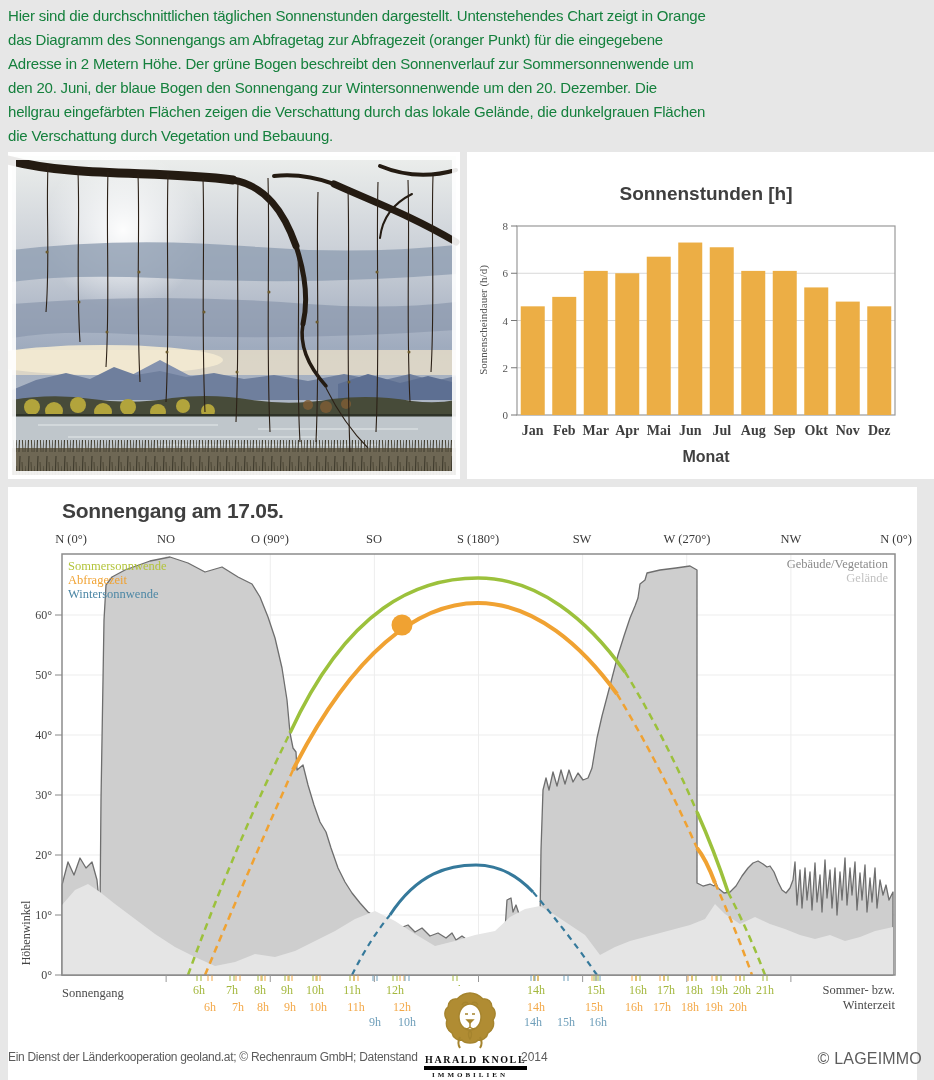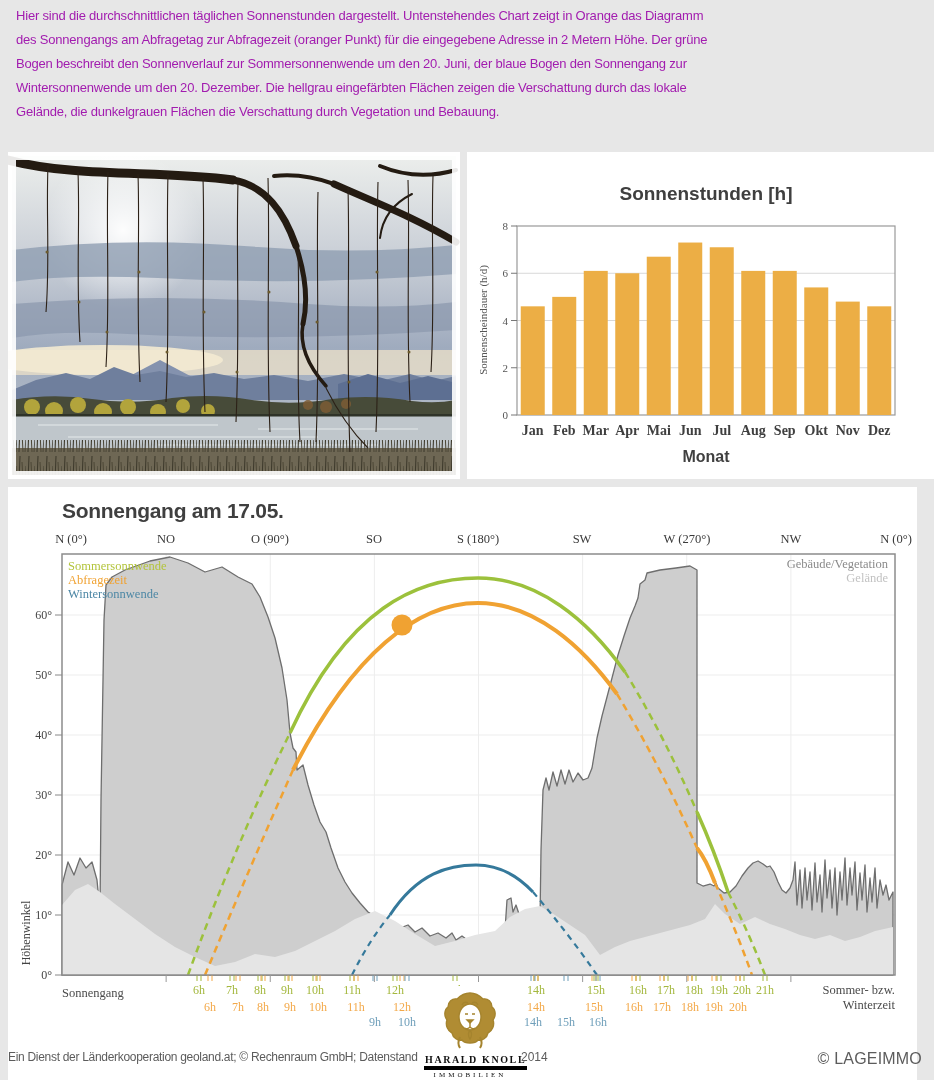--- a/index.html
+++ b/index.html
@@ -1,40 +1,40 @@
 <!DOCTYPE html>
 <html><head>
 <meta charset="utf-8">
 <style>
   html,body{margin:0;padding:0;}
   body{width:934px;height:1080px;position:relative;background:#e7e7e7;
        font-family:"Liberation Sans",sans-serif;overflow:hidden;}
-  .intro{position:absolute;left:8px;top:4px;width:700px;color:#a21caf;
-         font-size:13px;line-height:24px;letter-spacing:-0.2px;margin-left:8px;}
+  .intro{position:absolute;left:8px;top:4px;width:700px;color:#15803d;
+         font-size:15px;line-height:24px;letter-spacing:-0.2px;}
   .card{position:absolute;background:#ffffff;}
   .photo-card{left:8px;top:152px;width:452px;height:327px;padding:0;}
   .chart-card{left:467px;top:152px;width:509px;height:327px;}
   .diagram-card{left:8px;top:487px;width:909px;height:644px;}
   .diagram-title{position:absolute;left:54px;top:12px;font-size:21px;font-weight:bold;
                  color:#3f3f3f;letter-spacing:-0.3px;}
   svg{display:block;}
   text{font-family:"Liberation Serif",serif;}
   .t12{font-size:12px;} .t125{font-size:12.5px;} .t11{font-size:11px;}
   .sans-label{font-family:"Liberation Sans",sans-serif;font-weight:bold;}
   .footer-left{position:absolute;left:8px;top:1050px;width:412px;overflow:hidden;
                white-space:nowrap;font-size:12px;letter-spacing:-0.3px;color:#5c5c5c;}
   .footer-year{position:absolute;left:521px;top:1050px;font-size:12px;color:#5c5c5c;}
   .footer-right{position:absolute;right:12px;top:1050px;font-size:16px;color:#5c5c5c;
                 letter-spacing:0.2px;}
   .logo-box{position:absolute;left:424px;top:986px;width:92px;height:94px;background:#fff;
             z-index:10;text-align:center;}
   .logo-line1{font-family:"Liberation Serif",serif;font-weight:bold;font-size:10px;
               letter-spacing:1.6px;color:#111;border-bottom:4px solid #000000;
               display:inline-block;padding:0 1px 1px 1px;margin-top:-2px;white-space:nowrap;}
-  .logo-line2{font-family:"Liberation Serif",serif;font-weight:normal;font-size:7px;
+  .logo-line2{font-family:"Liberation Serif",serif;font-weight:bold;font-size:7px;
               letter-spacing:3px;color:#111;margin-top:1px;white-space:nowrap;}
 </style>
 </head>
 <body>
 
 <div class="intro">Hier sind die durchschnittlichen täglichen Sonnenstunden dargestellt. Untenstehendes Chart zeigt in Orange das Diagramm des Sonnengangs am Abfragetag zur Abfragezeit (oranger Punkt) für die eingegebene Adresse in 2 Metern Höhe. Der grüne Bogen beschreibt den Sonnenverlauf zur Sommersonnenwende um den 20. Juni, der blaue Bogen den Sonnengang zur Wintersonnenwende um den 20. Dezember. Die hellgrau eingefärbten Flächen zeigen die Verschattung durch das lokale Gelände, die dunkelgrauen Flächen die Verschattung durch Vegetation und Bebauung.</div>
 
 <div class="card photo-card">
   <svg width="452" height="327" viewBox="0 0 452 327">
     <defs>

